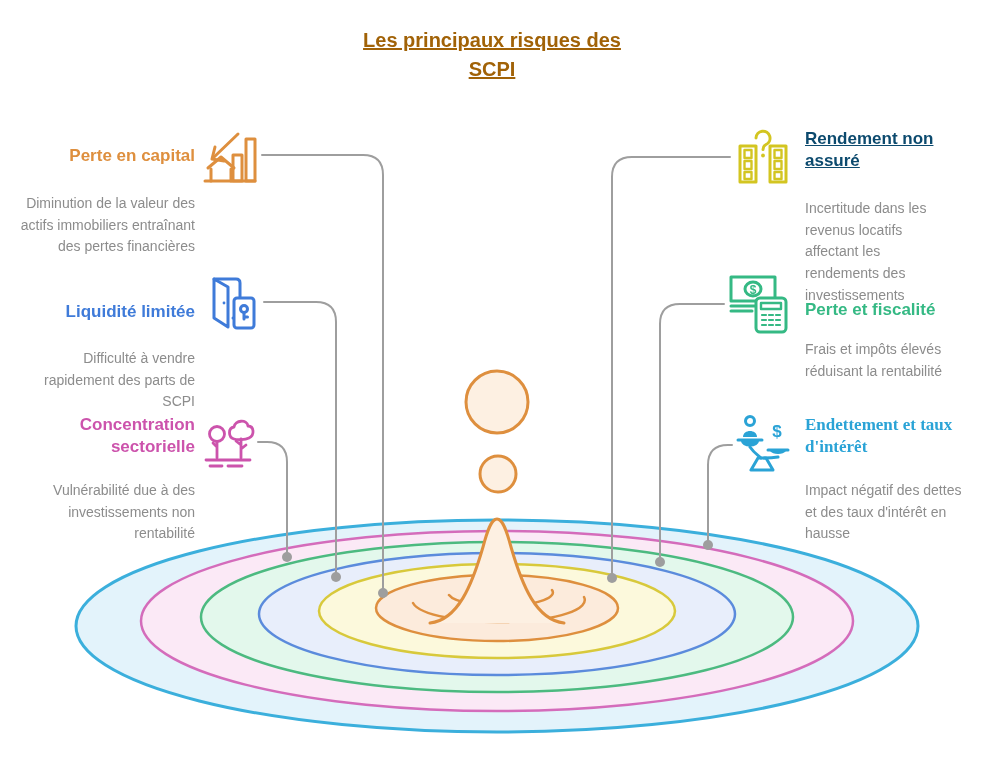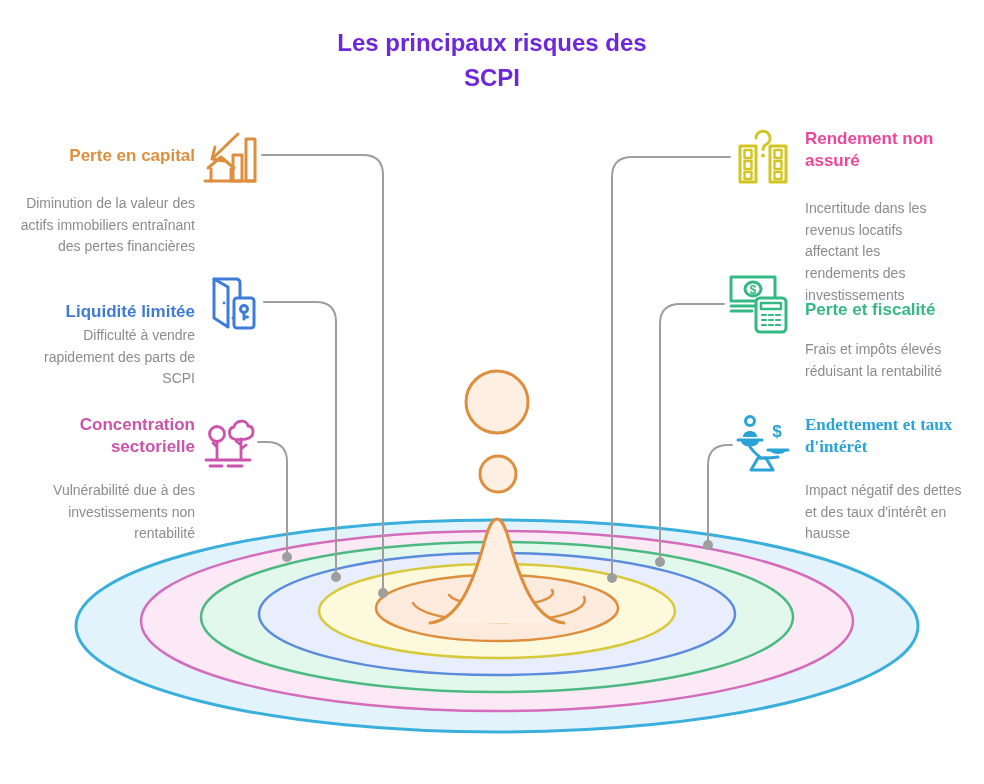--- a/index.html
+++ b/index.html
@@ -2,34 +2,34 @@
 <html><head>
 <meta charset="utf-8">
 <style>
   html,body{margin:0;padding:0;background:#fff;}
   #canvas{
     position:relative;width:984px;height:784px;background:#ffffff;overflow:hidden;
     font-family:"Liberation Sans", sans-serif;
   }
   .page-title{
     position:absolute;left:332px;top:26px;width:320px;text-align:center;
-    font-size:24px;font-weight:700;color:#6d28d9;line-height:1.45;
+    font-size:20px;font-weight:700;color:#a16207;line-height:1.45;text-decoration:underline;
   }
   .risk-title{
     position:absolute;font-size:17px;font-weight:700;line-height:1.32;
   }
   .risk-desc{
     position:absolute;font-size:14px;color:#8c8c8c;line-height:1.55;
   }
   .t-right{text-align:right;}
   .t-left{text-align:left;}
   .c-orange{color:#de8f3e;}
   .c-blue{color:#3f7bd9;}
   .c-pink{color:#cc53ac;}
-  .c-yellow{color:#ec4899;}
+  .c-yellow{color:#0c4a6e;text-decoration:underline;}
   .c-green{color:#35b984;}
   .c-cyan{color:#2aa3d6;}
   .icon{position:absolute;}
   svg{display:block;}
   #art{position:absolute;left:0;top:0;}
 </style>
 </head>
 <body>
 
 <div id="canvas">
@@ -82,21 +82,21 @@
       <rect x="44" y="9" width="9" height="42"></rect>
       <rect x="31" y="25" width="9" height="26"></rect>
       <path d="M36,4 L11,28"></path>
       <path d="M13,17 L10,29 L22,31"></path>
       <path d="M6,38 L19,27 L32,38"></path>
       <path d="M9,39 V51 M29,39 V51"></path>
     </g>
   </svg>
 
   <div class="risk-title t-right c-blue" style="left:25px;top:301px;width:170px;">Liquidité limitée</div>
-  <div class="risk-desc t-right" style="left:10px;top:325px;width:185px;">Difficulté à vendre rapidement des parts de SCPI</div>
+  <div class="risk-desc t-right" style="left:10px;top:348px;width:185px;">Difficulté à vendre rapidement des parts de SCPI</div>
   <svg class="icon" style="left:200px;top:272px;" width="60" height="62" viewBox="0 0 60 62">
     <g stroke="#3f7bd9" stroke-width="3" fill="none" stroke-linecap="round" stroke-linejoin="round">
       <path d="M14,7 H36 Q40,7 40,11 V46 H33"></path>
       <path d="M14,7 L28,15 V55 L14,46 Z"></path>
       <circle cx="24" cy="31" r="1.4" fill="#3f7bd9" stroke="none"></circle>
       <rect x="34" y="26" width="20" height="30" rx="3" fill="#ffffff"></rect>
       <circle cx="44" cy="37" r="3.5"></circle>
       <path d="M44,40.5 V47 M44,45 H47.5"></path>
     </g>
   </svg>

